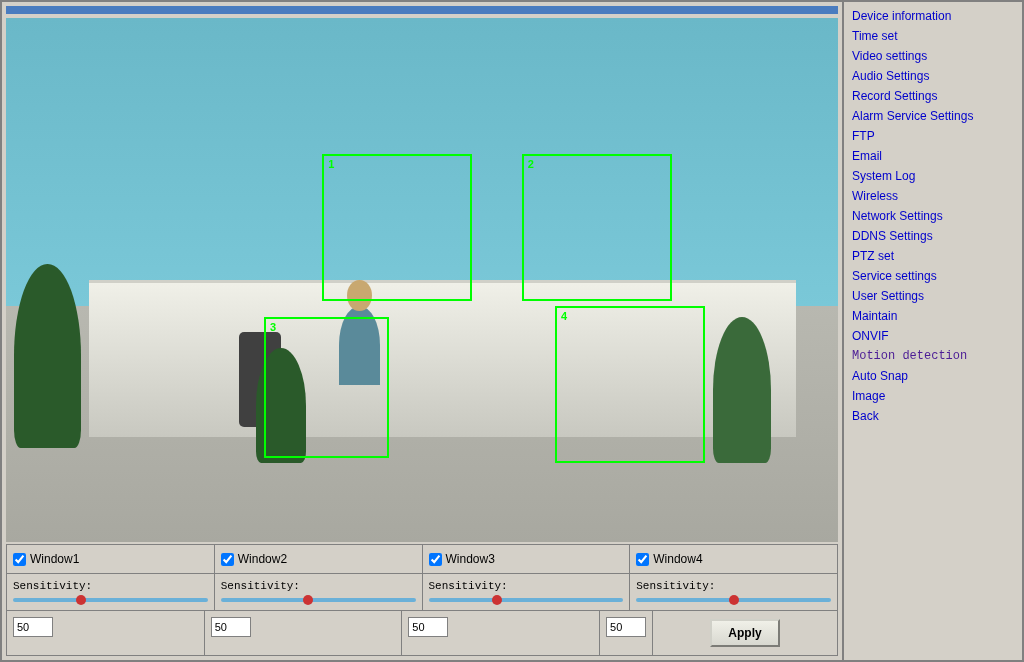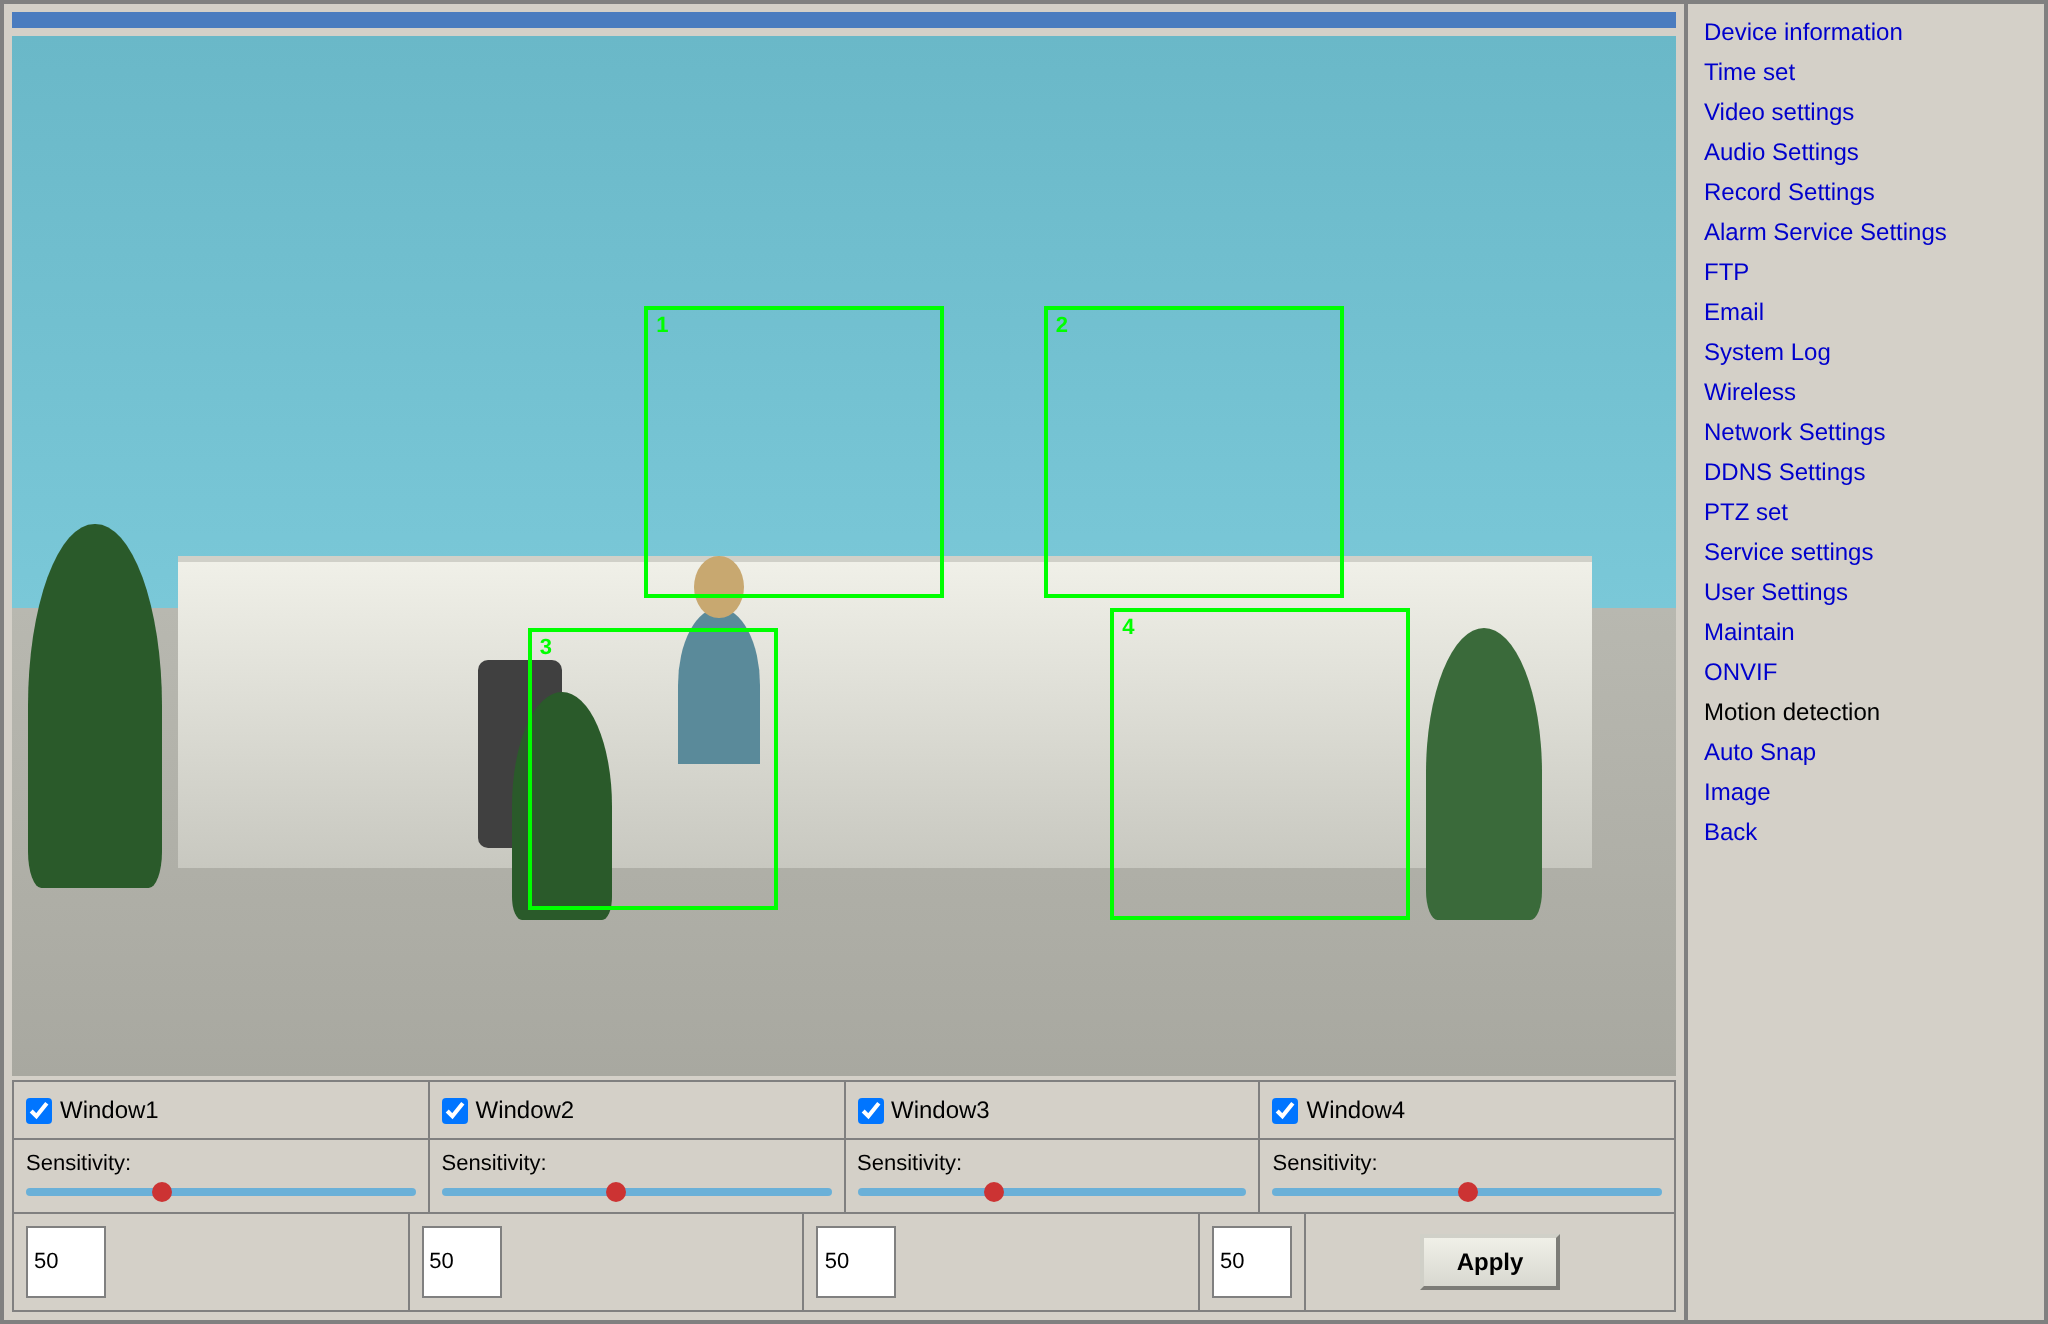--- a/index.html
+++ b/index.html
@@ -269,31 +269,32 @@
       width: 10px;
       height: 10px;
       background: #cc3333;
       border-radius: 50%;
       top: -3px;
       transform: translateX(-50%);
     }
 
     .value-input {
       width: 40px;
-      height: 36px;
+      height: 20px;
       border: 1px solid #808080;
       background: white;
       text-align: left;
       padding: 1px 3px;
       font-size: 11px;
     }
 
     .controls-row-2 {
       display: flex;
       border-bottom: 1px solid #808080;
+      font-family: Liberation Mono, monospace;
     }
 
     .controls-row-3 {
       display: flex;
     }
 
     .apply-cell {
       display: flex;
       align-items: center;
       justify-content: center;
@@ -323,21 +324,22 @@
 
     .sidebar-item {
       padding: 3px 8px;
       font-size: 12px;
       color: #0000cc;
       cursor: pointer;
       white-space: nowrap;
     }
 
     .sidebar-item.active {
-      color: #000000;
+      color: #4c1d95;
+      font-family: Liberation Mono, monospace;
     }
 
     .sidebar-item.normal {
       color: #0000cc;
     }
 
     input[type="checkbox"] {
       width: 13px;
       height: 13px;
     }

